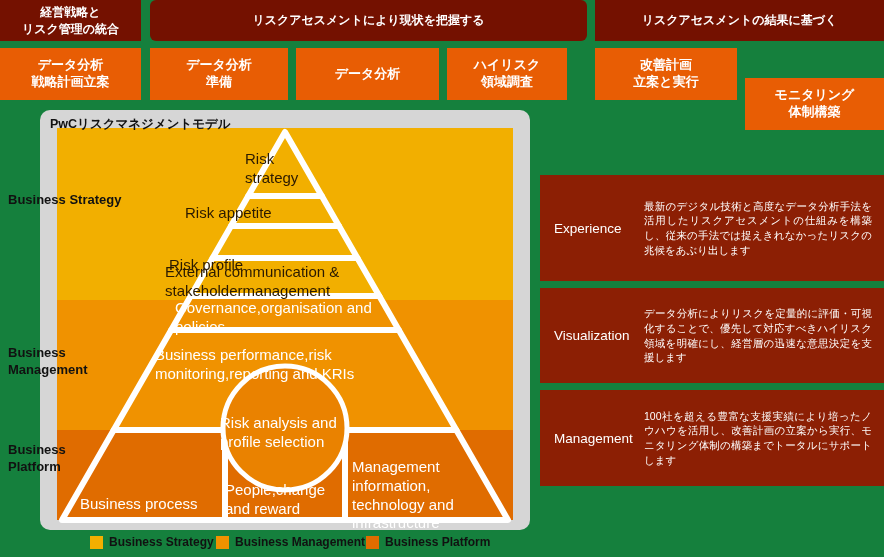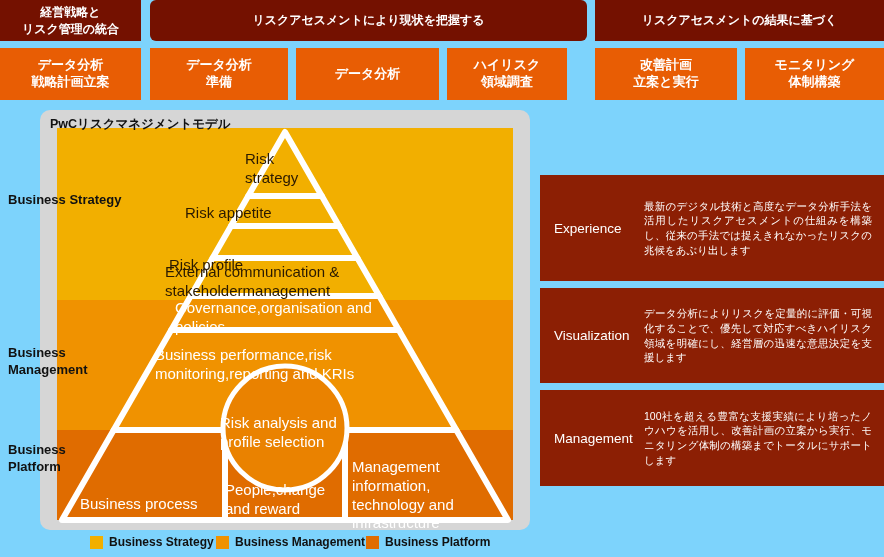--- a/index.html
+++ b/index.html
@@ -1,16 +1,16 @@
 <!DOCTYPE html>
 <html><head>
 <meta charset="utf-8">
 <style>
   html,body{margin:0;padding:0;background:#fff;}
-  .page{position:relative;width:884px;height:557px;background:#7dd3fc;
+  .page{position:relative;width:884px;height:557px;background:#15803d;
         font-family:"Liberation Sans","DejaVu Sans",sans-serif;overflow:hidden;}
 
   
   .phase-bar{position:absolute;top:0;height:41px;background:#741100;color:#fff;
              display:flex;flex-direction:column;align-items:center;justify-content:center;
              font-weight:bold;font-size:12px;line-height:1.35;text-align:center;}
 
   
   .step{position:absolute;top:48px;height:52px;background:#e85d04;color:#fff;
         display:flex;flex-direction:column;align-items:center;justify-content:center;
@@ -74,21 +74,21 @@
     <span></span>
   </div>
   <div class="step" style="left:447px;width:120px;">
     <span>ハイリスク</span>
     <span>領域調査</span>
   </div>
   <div class="step" style="left:595px;width:142px;">
     <span>改善計画</span>
     <span>立案と実行</span>
   </div>
-  <div class="step" style="left:745px;width:139px;">
+  <div class="step" style="left:745px;width:139px;margin-top:30px;">
     <span>モニタリング</span>
     <span>体制構築</span>
   </div>
 
   <div class="panel">
     <svg width="490" height="420" viewBox="0 0 490 420">
       <rect class="band-y" x="17" y="18" width="456" height="172"></rect>
       <rect class="band-o" x="17" y="190" width="456" height="130"></rect>
       <rect class="band-d" x="17" y="320" width="456" height="90"></rect>
 

